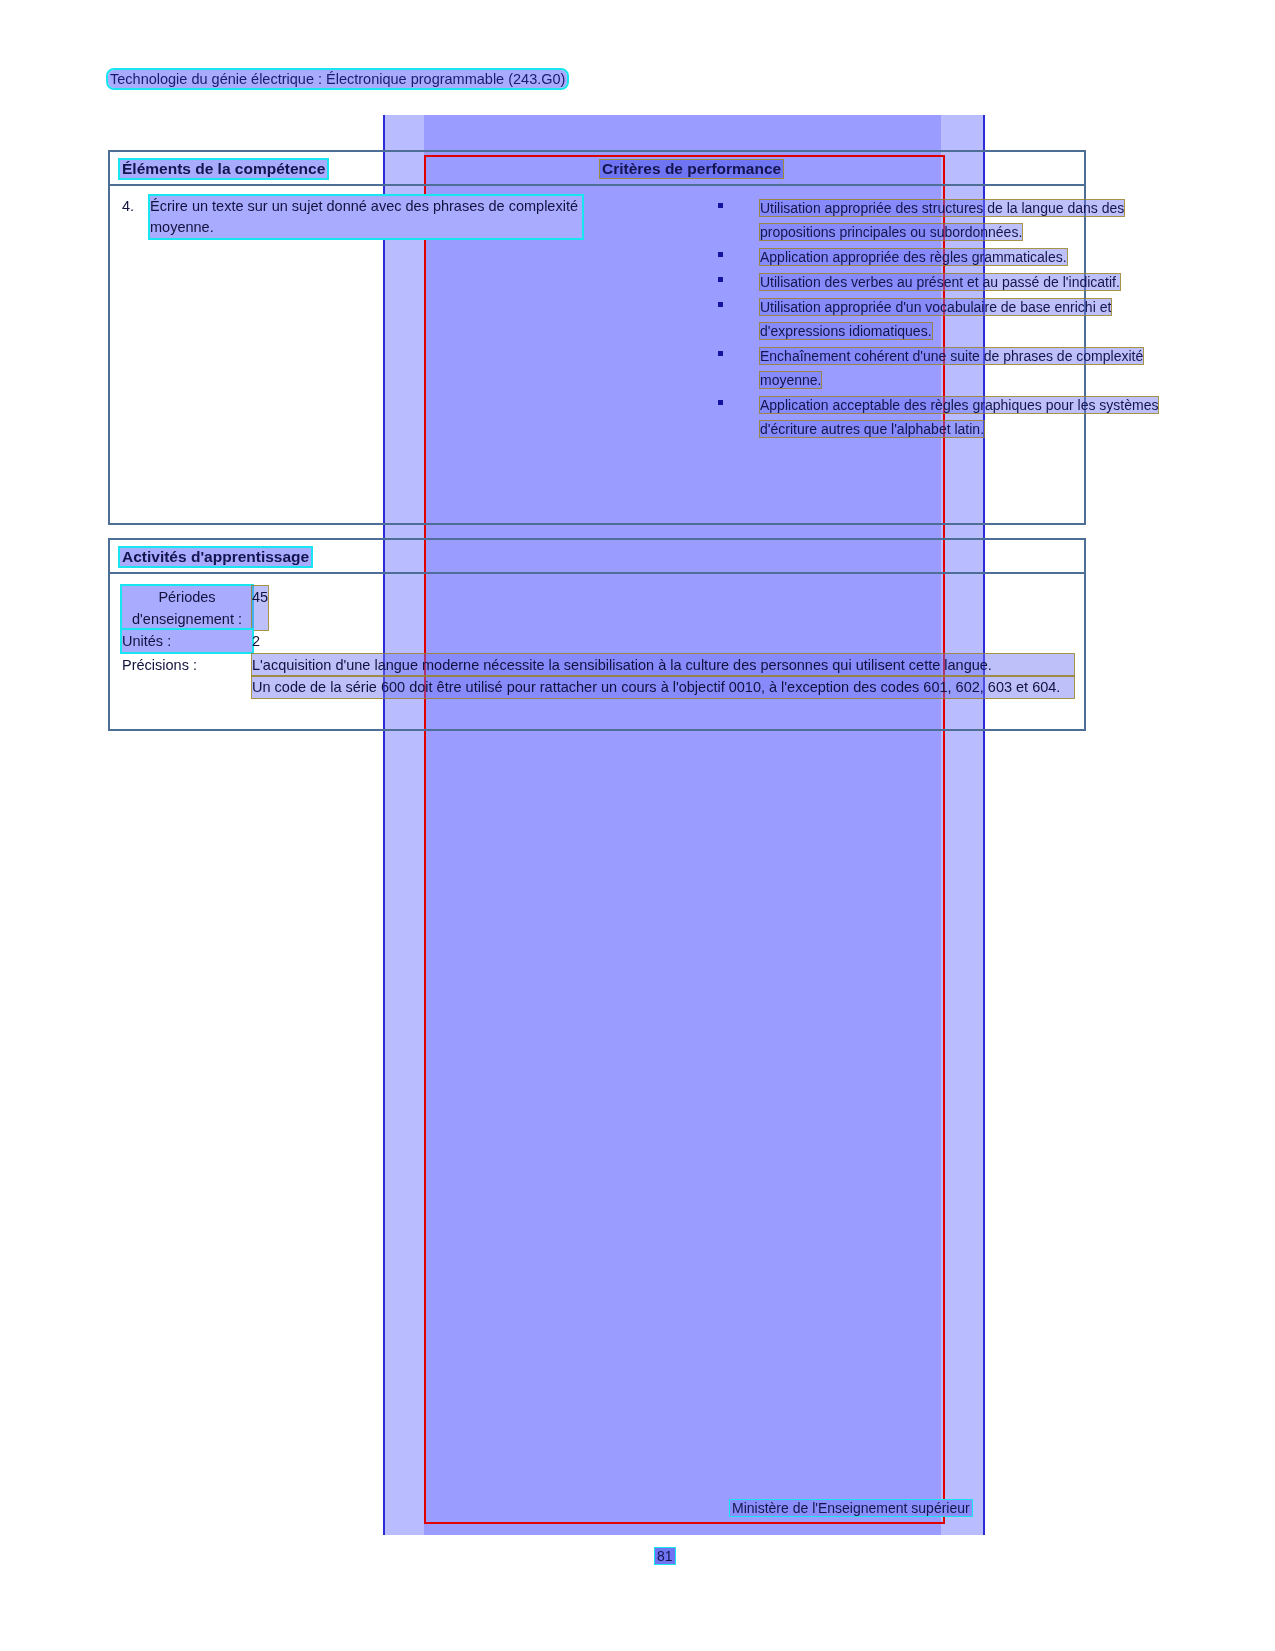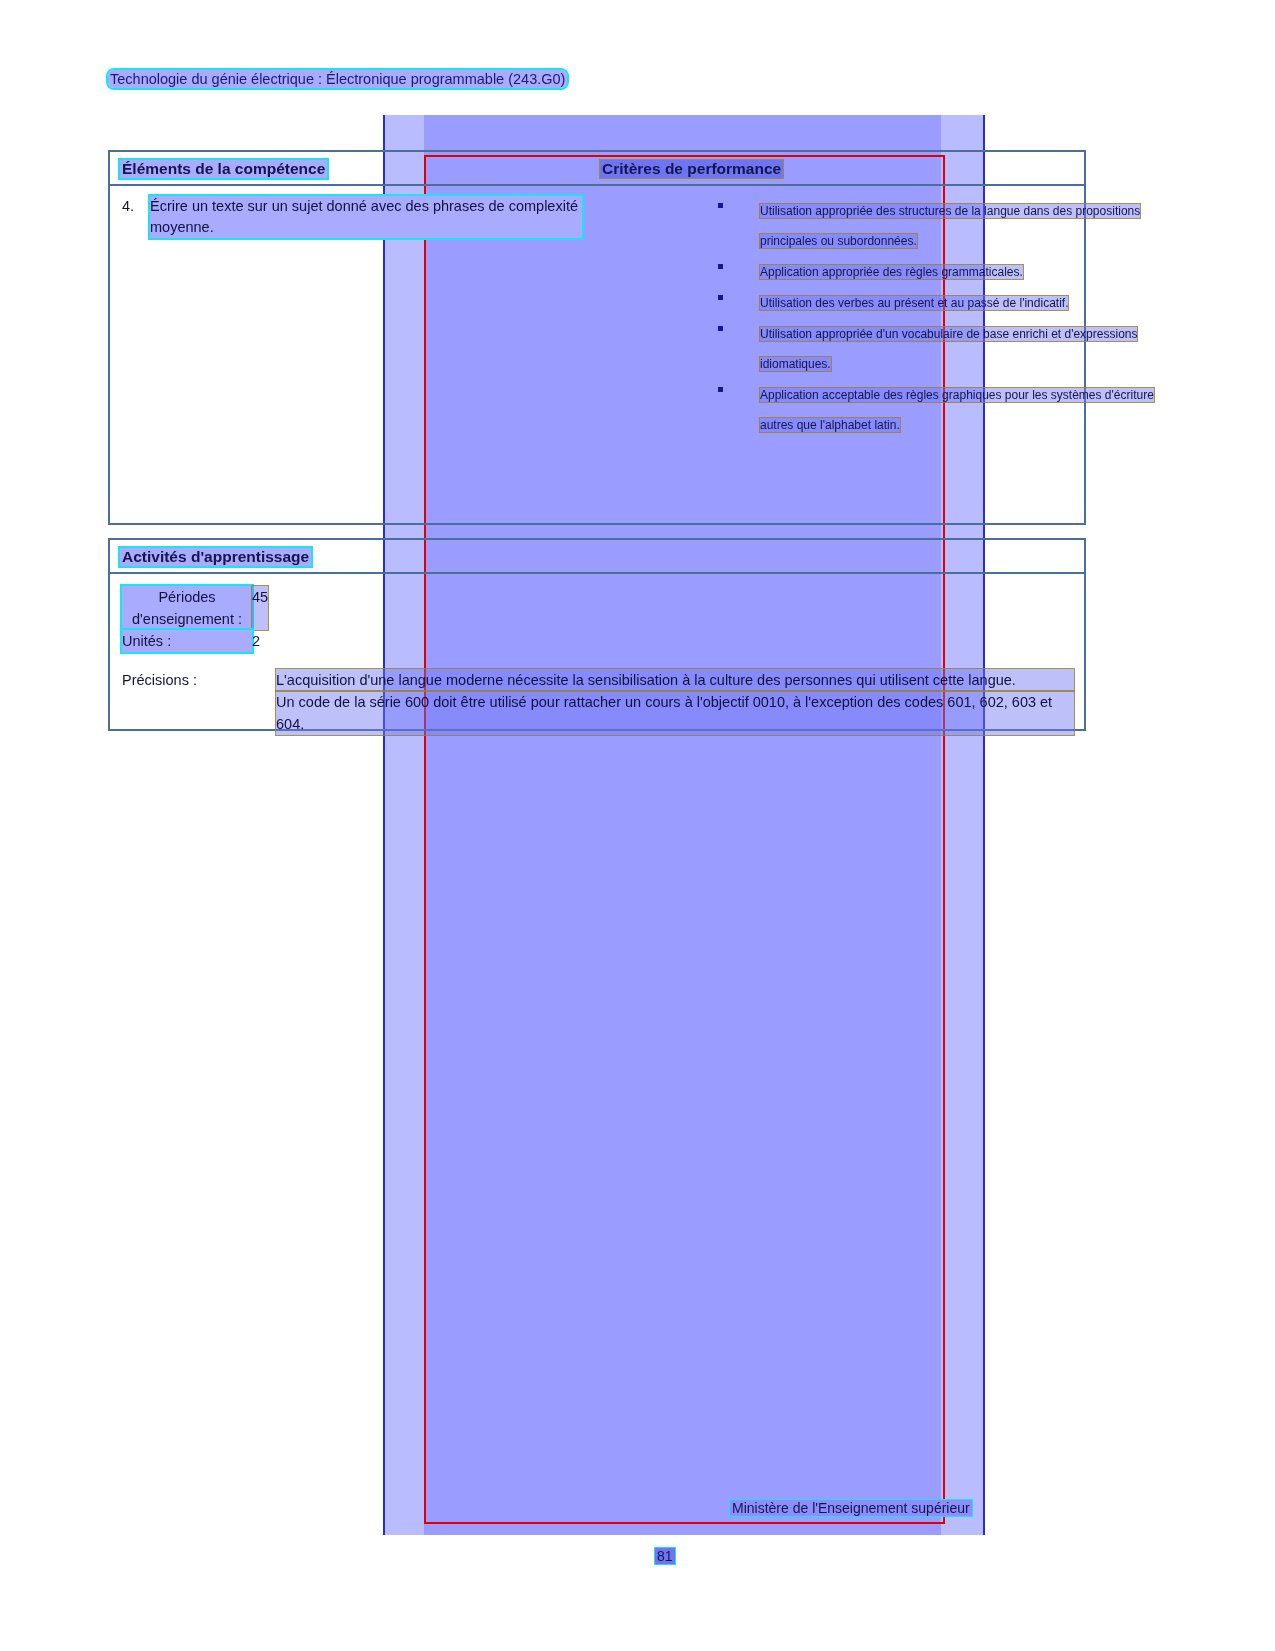--- a/index.html
+++ b/index.html
@@ -93,23 +93,23 @@
   .num-item { display: flex; }
   .num-item .num { width: 28px; flex: none; }
   .num-item .txt { flex: 1; }
 
   
   .bullets {
     position: absolute;
     left: 600px;
     top: 44px;
     width: 478px;
-    font-size: 12px;
+    font-size: 14px;
     color: #15154d;
-    line-height: 30px;
+    line-height: 24px;
   }
   .bullet {
     position: relative;
     padding-left: 50px;
     margin-bottom: 1px;
   }
   .bullet .dot {
     position: absolute;
     left: 8px;
     top: 7px;
@@ -136,21 +136,21 @@
     left: 12px;
     top: 46px;
     width: 952px;
     font-size: 14.5px;
     color: #12123f;
     line-height: 22px;
   }
   .kv { display: flex; }
   .kv .k { width: 130px; flex: none; }
   .kv .v { flex: none; }
-  .prec { display: flex; margin-top: 17px; gap: 24px; }
+  .prec { display: flex; margin-top: 2px; }
   .prec .k { width: 130px; flex: none; }
   .prec .v { flex: 1; }
   .prec .v p { margin: 0 0 0 0; }
 
   
   .footer {
     position: absolute;
     left: 0;
     top: 1500px;
     width: 1275px;
@@ -216,20 +216,24 @@
       <div class="bullet">
         <span class="dot"></span>
         <span class="tok">Utilisation des verbes au présent et au passé de l'indicatif.</span>
       </div>
       <div class="bullet">
         <span class="dot"></span>
         <span class="tok">Utilisation appropriée d'un vocabulaire de base enrichi et d'expressions idiomatiques.</span>
       </div>
       <div class="bullet">
         <span class="dot"></span>
+        <span class="tok">Enchaînement cohérent d'une suite de phrases de complexité moyenne.</span>
+      </div>
+      <div class="bullet">
+        <span class="dot"></span>
         <span class="tok">Application acceptable des règles graphiques pour les systèmes d'écriture autres que l'alphabet latin.</span>
       </div>
     </div>
   </div>
 
   <div class="tbl" id="table-activites">
     <div class="hdr-row"></div>
     <div class="act-hdr">Activités d'apprentissage</div>
 
     <div class="act-body">

